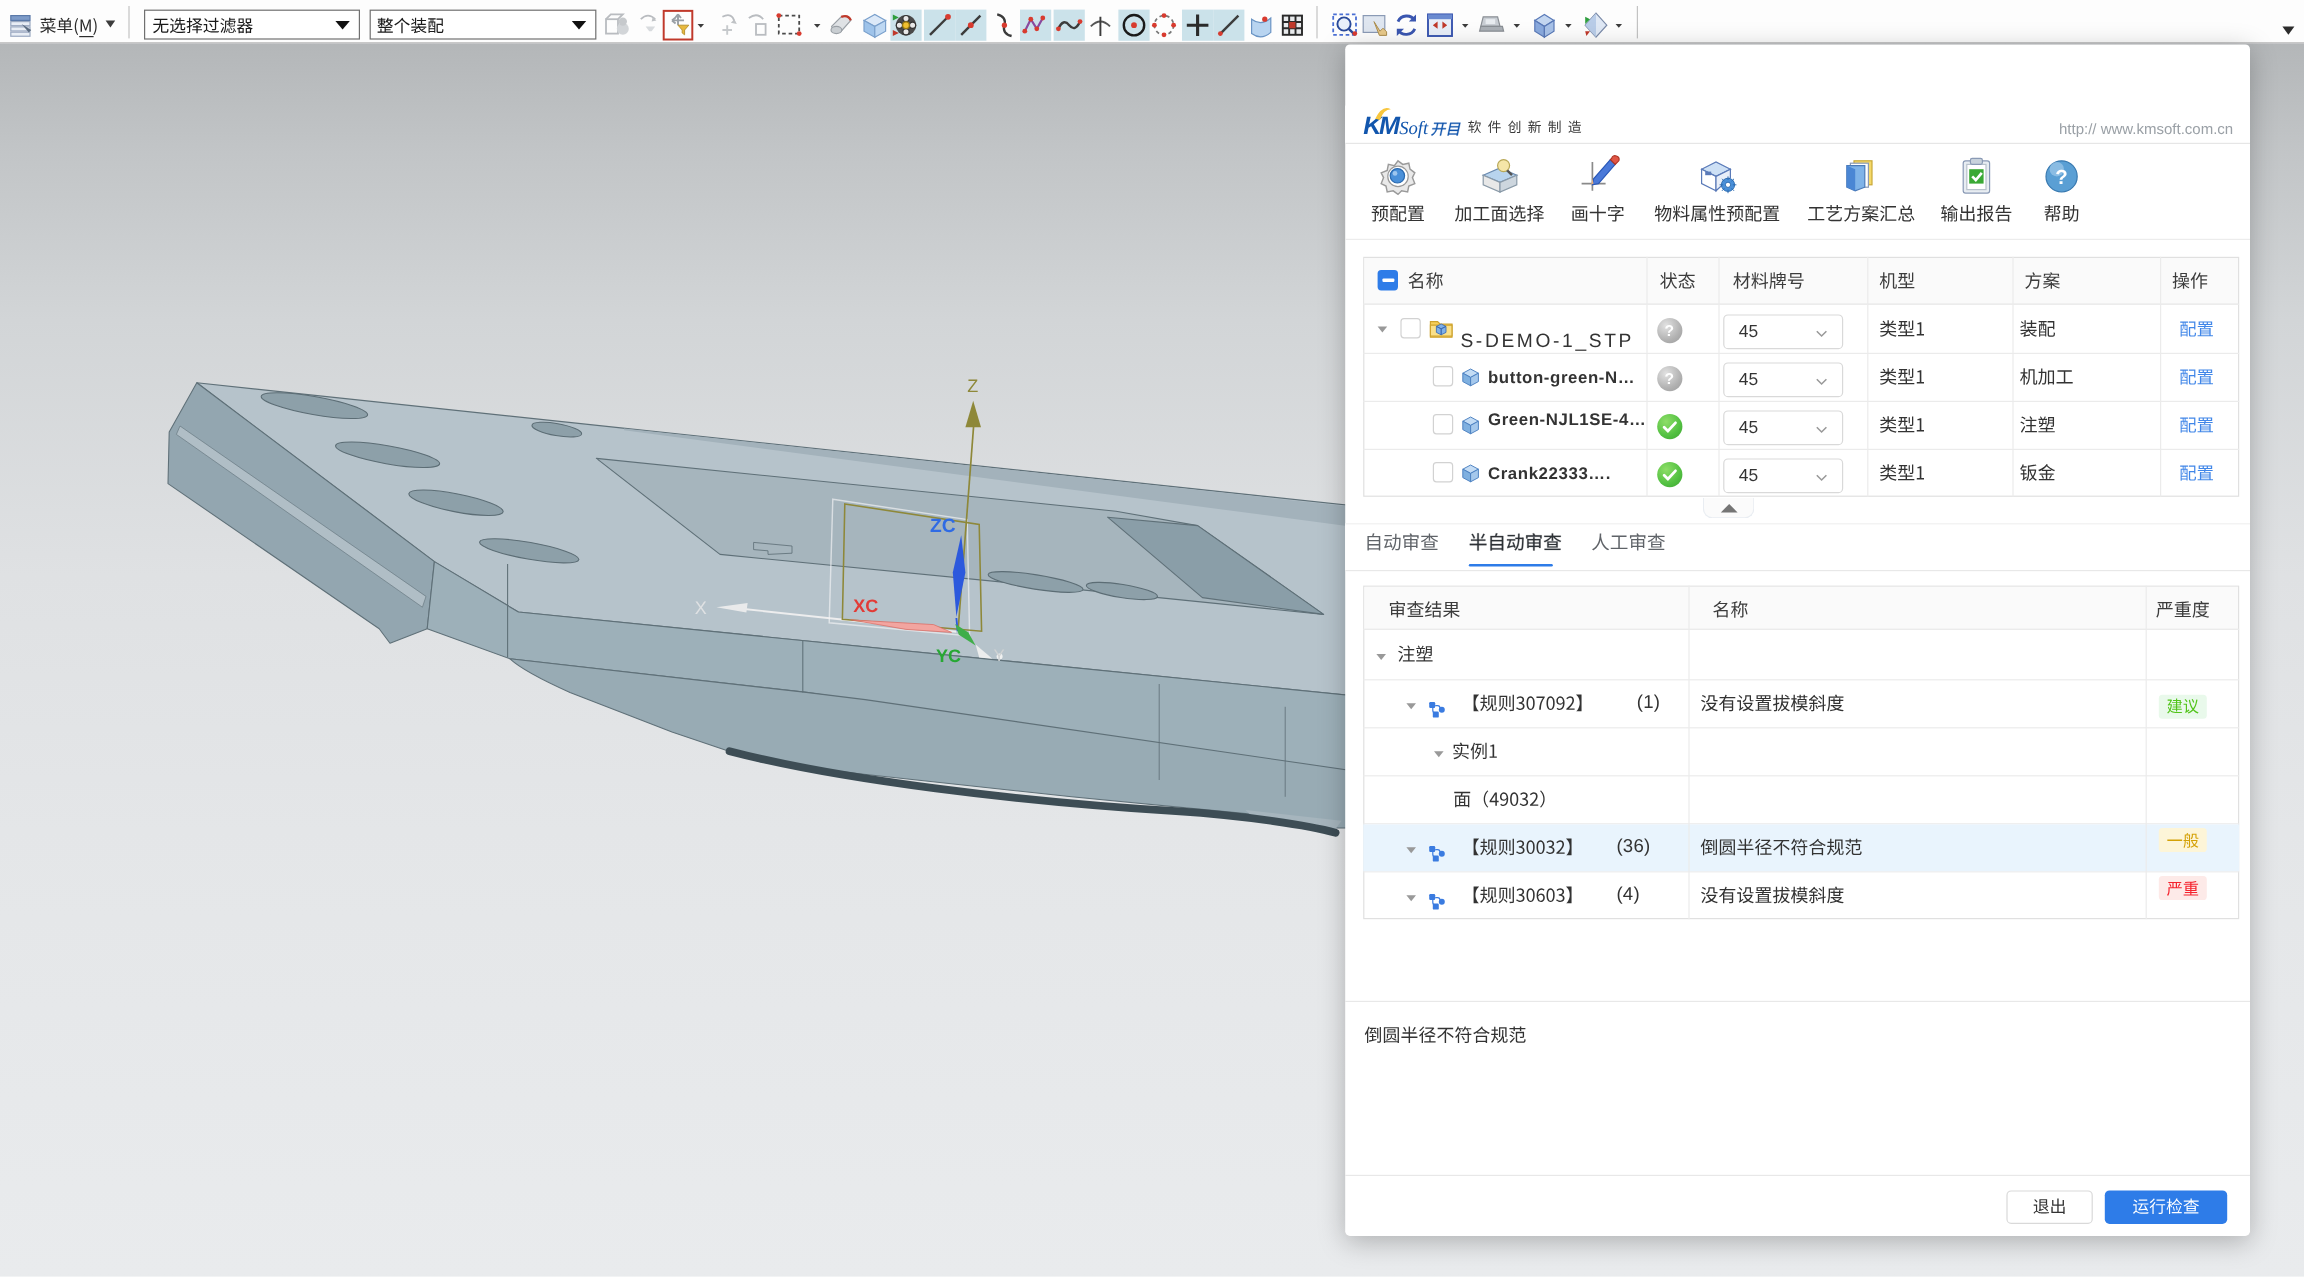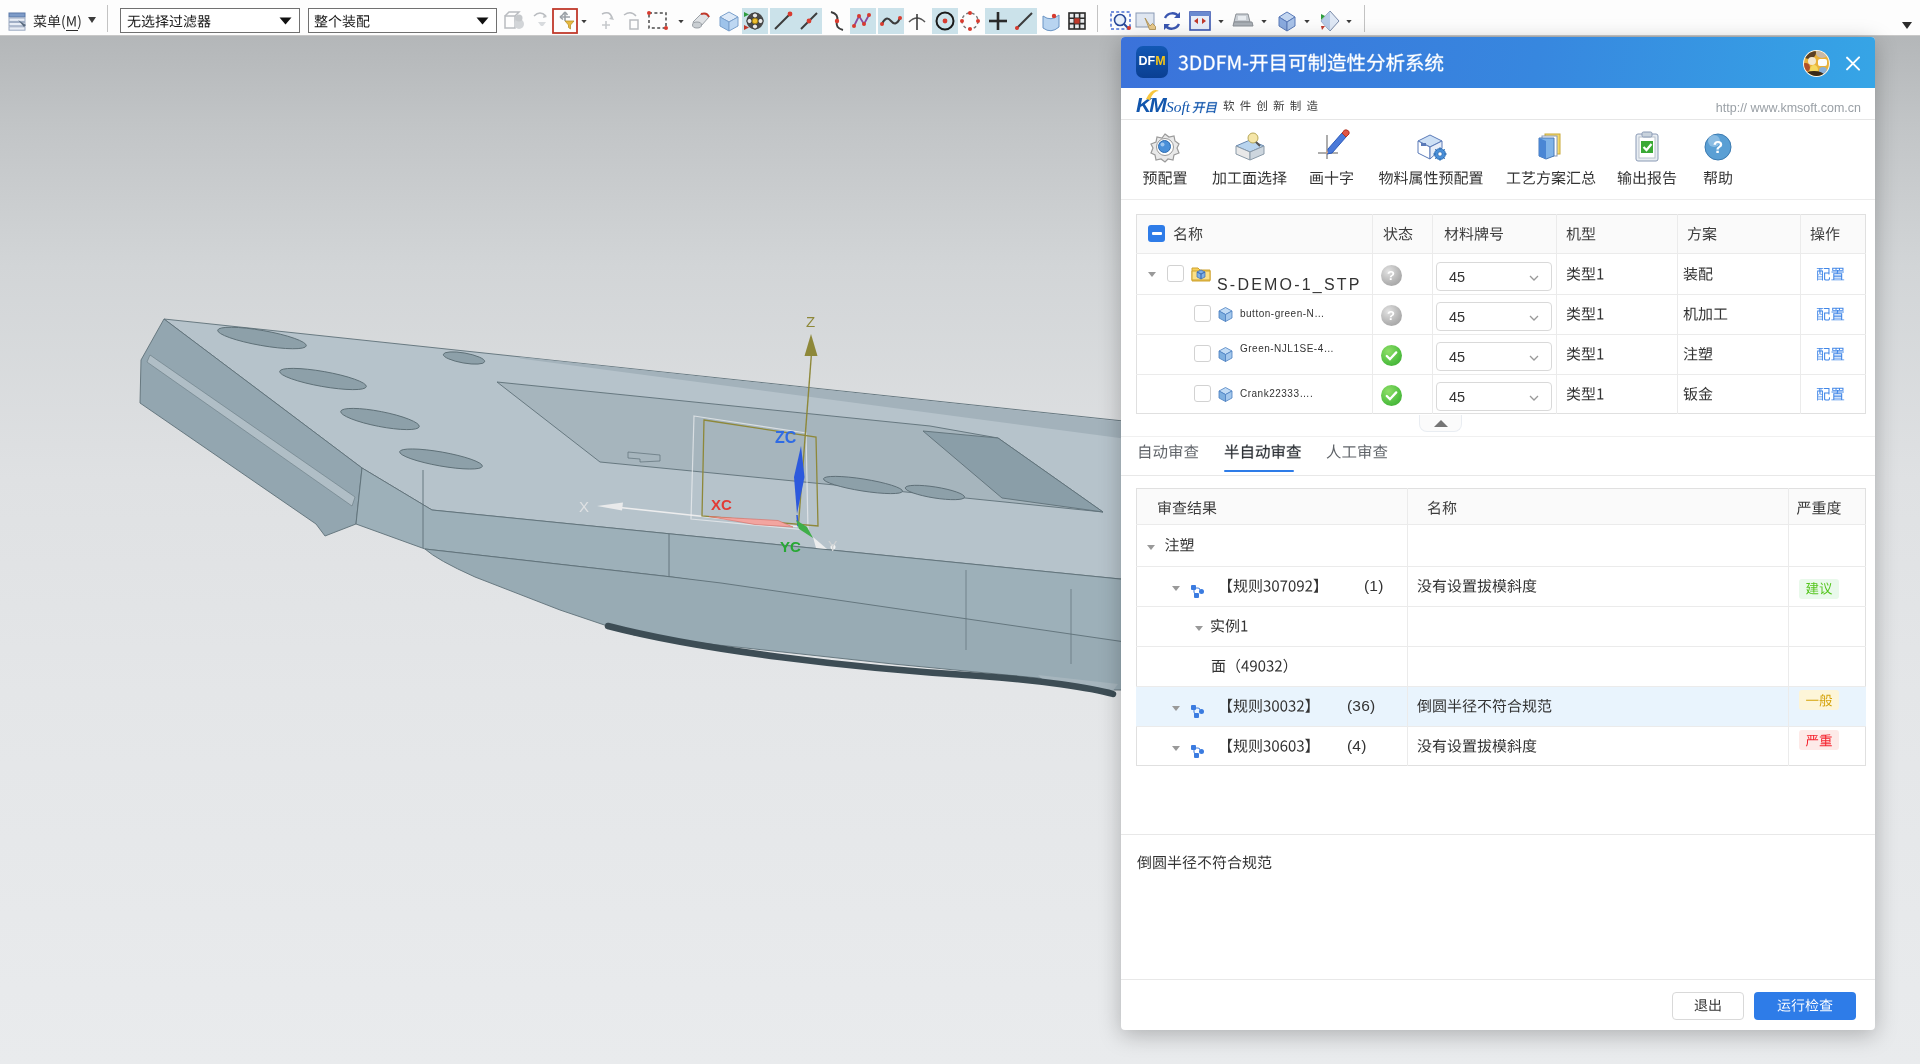--- a/index.html
+++ b/index.html
@@ -27,27 +27,27 @@
 #iconbar { position:absolute; left:0; top:83px; width:754px; height:80px; border-bottom:1px solid #ececec; }
 .bi { position:absolute; top:129px; width:36px; height:36px; z-index:11; }
 .abs { position:absolute; z-index:14; }
 #tableone { position:absolute; left:1136px; top:214px; width:730px; height:200px; border:1px solid #e0e0e0; background:#fff; z-index:11; }
 #tableone .hdr { position:absolute; left:0; top:0; width:728px; height:39px; background:#fafafa; border-bottom:1px solid #e8e8e8; }
 .hln { position:absolute; height:1px; background:#ebebeb; z-index:12; }
 .vln { position:absolute; width:1px; background:#ebebeb; z-index:12; }
 .t { position:absolute; color:#333; z-index:14; white-space:nowrap; }
 .l15 { font-size:15.5px; height:40px; line-height:40px; letter-spacing:0.2px; }
 .nm1 { font-size:16px; height:40px; line-height:40px; letter-spacing:2.2px; }
-.nm { font-size:10px; height:40px; line-height:40px; letter-spacing:0.5px; }
+.nm { font-size:14px; height:40px; line-height:40px; letter-spacing:0.5px;font-weight:bold; }
 .caret { position:absolute; width:0; height:0; border-left:4.5px solid transparent; border-right:4.5px solid transparent; border-top:5.5px solid #8a8a8a; z-index:14; }
 .cb { position:absolute; width:17px; height:17px; border:1.5px solid #d2d2d2; border-radius:3px; background:#fff; z-index:14; }
 .cbh { position:absolute; width:17px; height:17px; border-radius:3px; background:#2e7ce8; z-index:14; }
 .cbh::after { content:""; position:absolute; left:3.5px; top:7px; width:10px; height:2.6px; background:#fff; border-radius:1px; }
 .ball { position:absolute; width:21px; height:21px; border-radius:50%; color:#fff; font-size:13px; font-weight:bold; text-align:center; line-height:21px; z-index:14; }
-.sel { position:absolute; width:116px; height:29px; border:1px solid #d9d9d9; border-radius:4px; background:#fff; z-index:14;text-align:center; }
+.sel { position:absolute; width:100px; height:29px; border:1px solid #d9d9d9; border-radius:4px; background:#fff; z-index:14;text-align:center; }
 .sel span { position:absolute; left:12px; top:0; line-height:29px; font-size:14.5px; color:#333; }
 #collapse { position:absolute; left:1419px; top:414.5px; width:43px; height:17px; background:#fbfbfb; border:1px solid #e9edf2; border-top:none; border-radius:0 0 8px 8px; z-index:15; }
 #collapse::after { content:""; position:absolute; left:14px; top:5px; width:0; height:0; border-left:7px solid transparent; border-right:7px solid transparent; border-bottom:7px solid #757575; }
 #tabrow { position:absolute; left:1121px; top:436px; width:754px; height:40px; border-top:1px solid #f0f0f0; border-bottom:1px solid #e8e8e8; background:#fff; z-index:11; }
 #tabul { position:absolute; left:1224px; top:469.5px; width:70px; height:2.5px; background:#2e7ce8; border-radius:2px; z-index:13; }
 #tabletwo { position:absolute; left:1136px; top:488px; width:730px; height:278px; border:1px solid #e0e0e0; background:#fff; z-index:11; }
 #tabletwo .hdr { position:absolute; left:0; top:0; width:728px; height:36px; background:#fafafa; border-bottom:1px solid #e8e8e8; }
 .hl { position:absolute; background:#e9f4fd; z-index:12; }
 .badge { position:absolute; left:1799px; width:40px; height:20px; border-radius:3px; z-index:13; }
 #msgdiv { position:absolute; left:1121px; top:834px; width:754px; height:1px; background:#e8e8e8; z-index:11; }
@@ -293,37 +293,20 @@
  <polygon points="709,516.5 778,520.5 793,527 755,524.5" fill="#f2a5a0" stroke="#d96a62" stroke-width="0.6"></polygon>
  <text x="711" y="510" fill="#e23b36" font-size="15" font-weight="bold">XC</text>
  <polygon points="796,520 807,527 813,538 799,529" fill="#3fae49"></polygon>
  <text x="780" y="552" fill="#27a834" font-size="15" font-weight="bold">YC</text>
  <polygon points="813,537 827,549 816,548" fill="#eceded"></polygon>
  <circle cx="833" cy="547" r="2.5" fill="#f0f1f1"></circle>
  <text x="828" y="551" fill="#cfd2d3" font-size="14">Y</text>
 </g>
 </svg>
   <div id="panel">
-    <div id="ptitle">
-      <div id="dfmlogo">DF<span>M</span></div>
-      <div id="avatar">
-          <i style="left:-2px;top:-4px;width:14px;height:12px;background:#5a4026"></i>
-          <i style="left:12px;top:-3px;width:12px;height:10px;background:#c8b9a8"></i>
-          <i style="left:4px;top:6px;width:8px;height:8px;background:#f3e8d0"></i>
-          <i style="left:14px;top:8px;width:9px;height:7px;background:#fdfdfd;border-radius:2px"></i>
-          <i style="left:-3px;top:12px;width:9px;height:9px;background:#b0502a"></i>
-          <i style="left:6px;top:14px;width:8px;height:10px;background:#f5d860"></i>
-          <i style="left:15px;top:16px;width:8px;height:8px;background:#8ab0d8"></i>
-          <i style="left:0px;top:20px;width:20px;height:8px;background:#3a2a18"></i>
-        </div>
-      <div id="closex">
-          <div style="transform:rotate(45deg)"></div>
-          <div style="transform:rotate(-45deg)"></div>
-        </div>
-    </div>
     <div id="logobar"></div>
     <div id="iconbar"></div>
   </div>
   <div id="url">http:// www.kmsoft.com.cn</div>
   <svg id="kmlogo" width="1920" height="1064" viewBox="0 0 1920 1064">
     <text x="1136" y="112" font-size="21" font-weight="bold" font-style="italic" fill="#1256ad" font-family="Liberation Sans, sans-serif" letter-spacing="-2">KM</text>
     <path d="M1146 99 Q1152 87 1159 91 Q1153 91 1150 100 Z" fill="#f8c63d"></path>
     <text x="1166" y="112" font-size="15.5" font-style="italic" fill="#1256ad" font-family="Liberation Serif, serif">Soft</text>
   </svg>
   <svg class="bi" style="left:1147px" viewBox="0 0 36 36">

